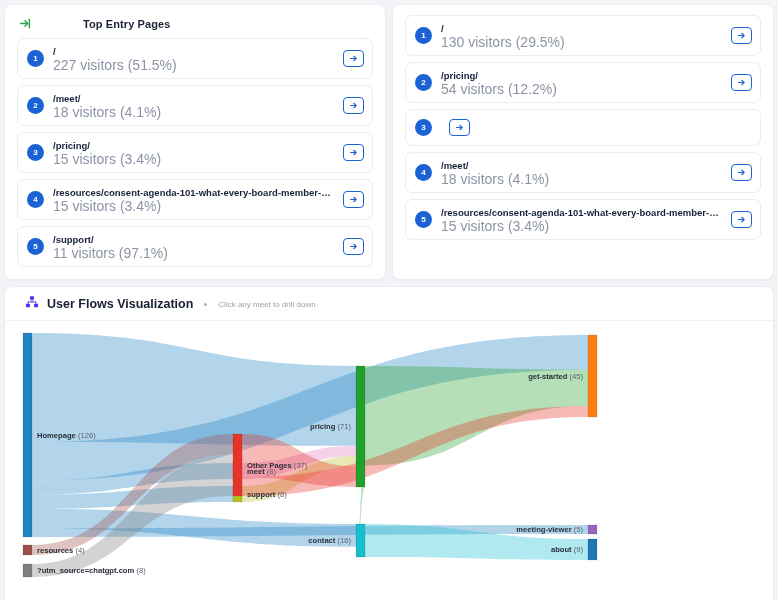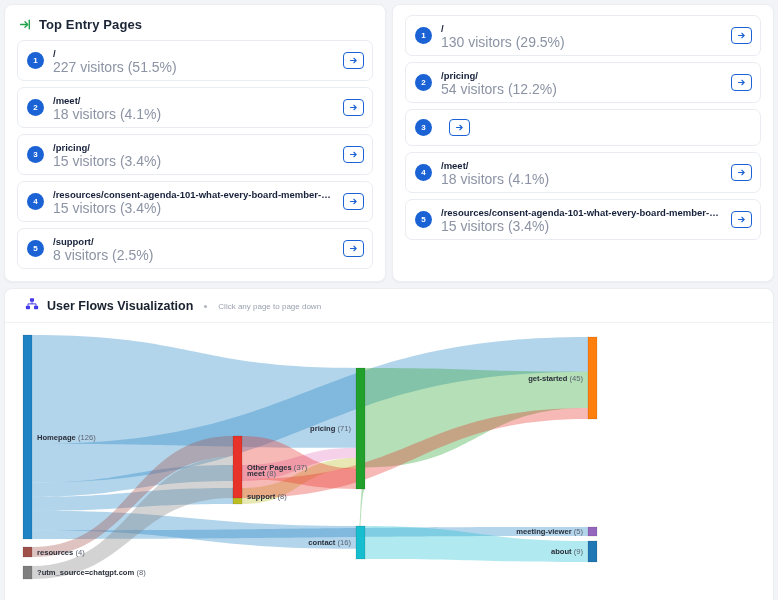--- a/index.html
+++ b/index.html
@@ -27,24 +27,25 @@
     min-width: 0;
     padding: 10px 12px 12px 12px;
   }
   .card-header {
     display: flex;
     align-items: center;
     gap: 7px;
     margin: 2px 0 8px 2px;
   }
   .card-title {
-    font-size: 13px;
+    font-size: 11px;
     font-weight: bold;
     color: #1b2536;
     letter-spacing: .1px;
+    margin-left: 44px;
   }
   .icon-login, .icon-logout { width: 13px; height: 13px; display: block; }
 
   .plist { display: flex; flex-direction: column; gap: 6px; }
   .prow {
     display: flex;
     align-items: center;
     border: 1px solid #e9ecf1;
     border-radius: 7px;
     background: #fff;
@@ -198,21 +199,21 @@
               <svg width="9" height="9" viewBox="0 0 24 24" fill="none" stroke="#1b63d4" stroke-width="3" stroke-linecap="round" stroke-linejoin="round">
                 <path d="M4 12h14"></path>
                 <path d="M13 6l6 6-6 6"></path>
               </svg>
             </button>
           </div>
           <div class="prow">
             <div class="rank">5</div>
             <div class="pinfo">
               <div class="purl">/support/</div>
-              <div class="pmeta">8 visitors (2.5%)</div>
+              <div class="pmeta">11 visitors (97.1%)</div>
             </div>
             <button class="go-btn">
               <svg width="9" height="9" viewBox="0 0 24 24" fill="none" stroke="#1b63d4" stroke-width="3" stroke-linecap="round" stroke-linejoin="round">
                 <path d="M4 12h14"></path>
                 <path d="M13 6l6 6-6 6"></path>
               </svg>
             </button>
           </div>
         </div>
     </div>
@@ -290,21 +291,21 @@
         <svg width="14" height="14" viewBox="0 0 24 24" fill="#4338ea">
           <rect x="8.5" y="2" width="7" height="6" rx="1.2"></rect>
           <rect x="1.5" y="15" width="7" height="6" rx="1.2"></rect>
           <rect x="15.5" y="15" width="7" height="6" rx="1.2"></rect>
           <path d="M12 8.6v3.2H5.2v3.2" stroke="#4338ea" stroke-width="1.7" fill="none"></path>
           <path d="M12 11.8h6.8v3.2" stroke="#4338ea" stroke-width="1.7" fill="none"></path>
         </svg>
       </span>
       <span class="flow-title">User Flows Visualization</span>
       <span class="flow-dot"></span>
-      <span class="flow-sub">Click any page to page down</span>
+      <span class="flow-sub">Click any meet to drill down</span>
     </div>
 
     <div class="sankey-wrap">
       <svg class="sankey" id="sankey-svg" width="768" height="282" viewBox="0 0 768 282">
           <path d="M27,12C189,12 189,45 351,45L351,124.80851063829786C189,124.80851063829786 189,121.03448275862068 27,121.03448275862068Z" fill="#1f83c4" fill-opacity="0.34" stroke="none"></path>
           <path d="M27,121.03448275862068C305,121.03448275862068 305,14 583,14L583,48.69230769230769C305,48.69230769230769 305,159.72413793103448 27,159.72413793103448Z" fill="#1f83c4" fill-opacity="0.34" stroke="none"></path>
           <path d="M27,159.72413793103448C127.5,159.72413793103448 127.5,142 228,142L228,158C127.5,158 127.5,173.79310344827584 27,173.79310344827584Z" fill="#1f83c4" fill-opacity="0.34" stroke="none"></path>
           <path d="M27,173.79310344827584C127.5,173.79310344827584 127.5,165 228,165L228,181C127.5,181 127.5,187.8620689655172 27,187.8620689655172Z" fill="#1f83c4" fill-opacity="0.34" stroke="none"></path>
           <path d="M27,187.8620689655172C189,187.8620689655172 189,203 351,203L351,225.6875C189,225.6875 189,207.2068965517241 27,207.2068965517241Z" fill="#1f83c4" fill-opacity="0.34" stroke="none"></path>
           <path d="M27,207.2068965517241C305,207.2068965517241 305,204 583,204L583,213C305,213 305,215.99999999999997 27,215.99999999999997Z" fill="#1f83c4" fill-opacity="0.34" stroke="none"></path>

